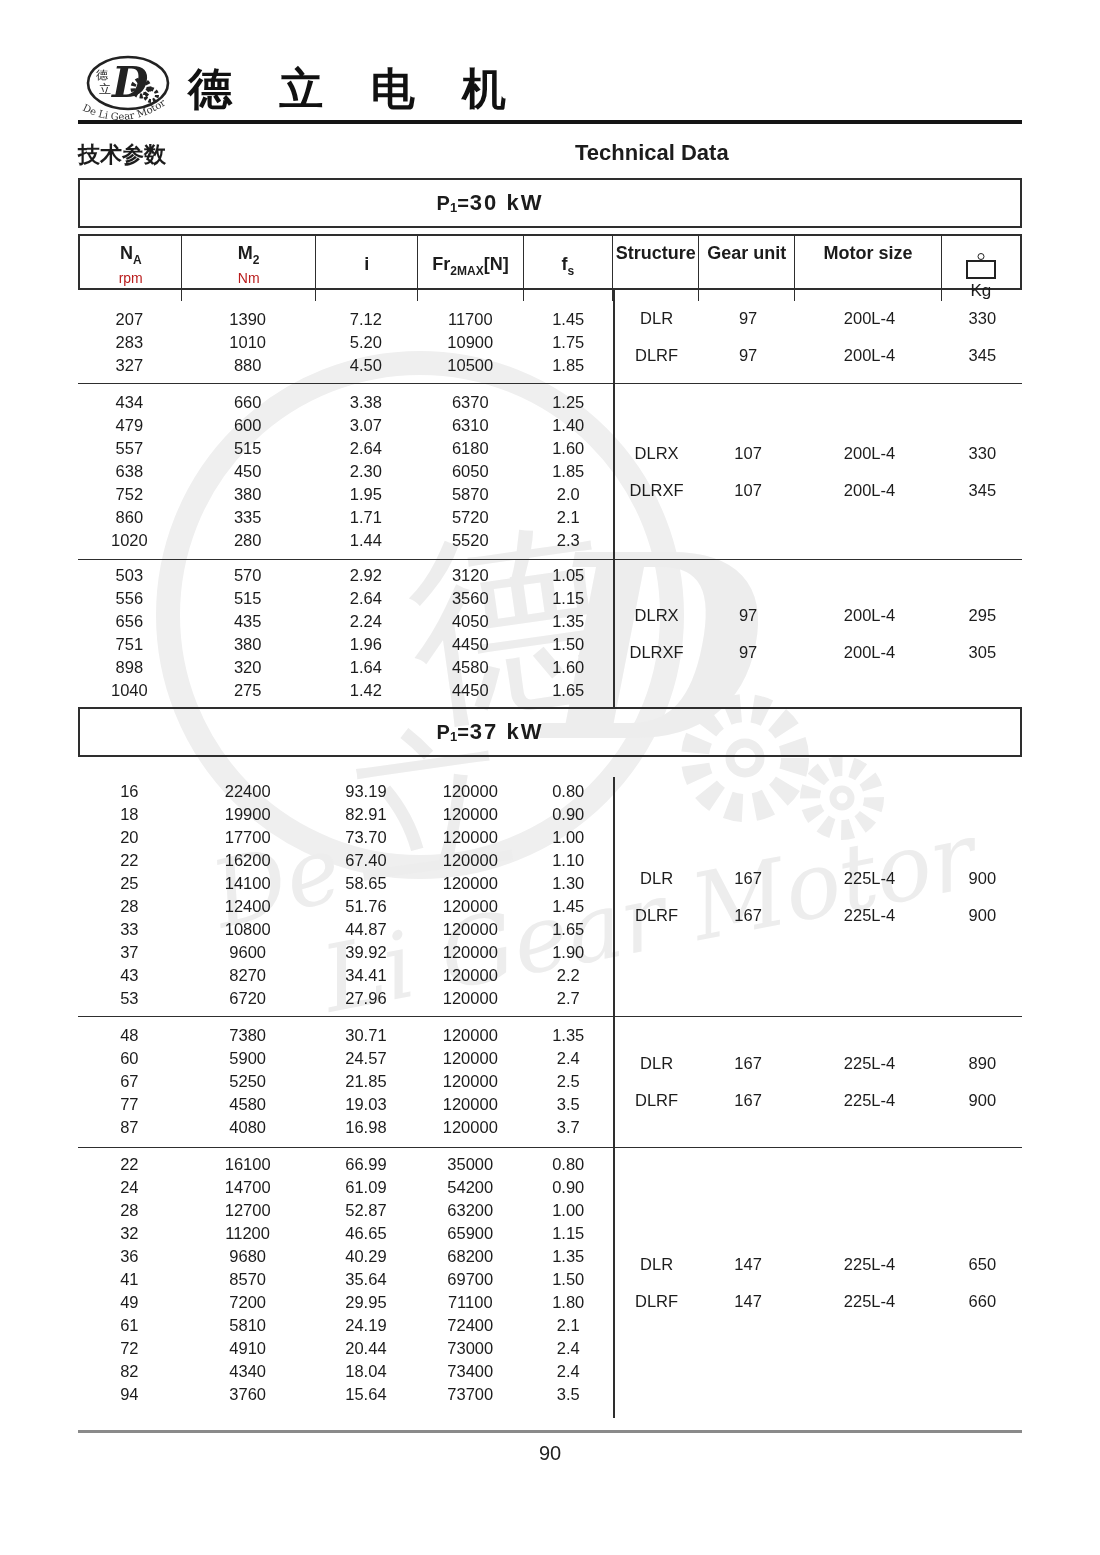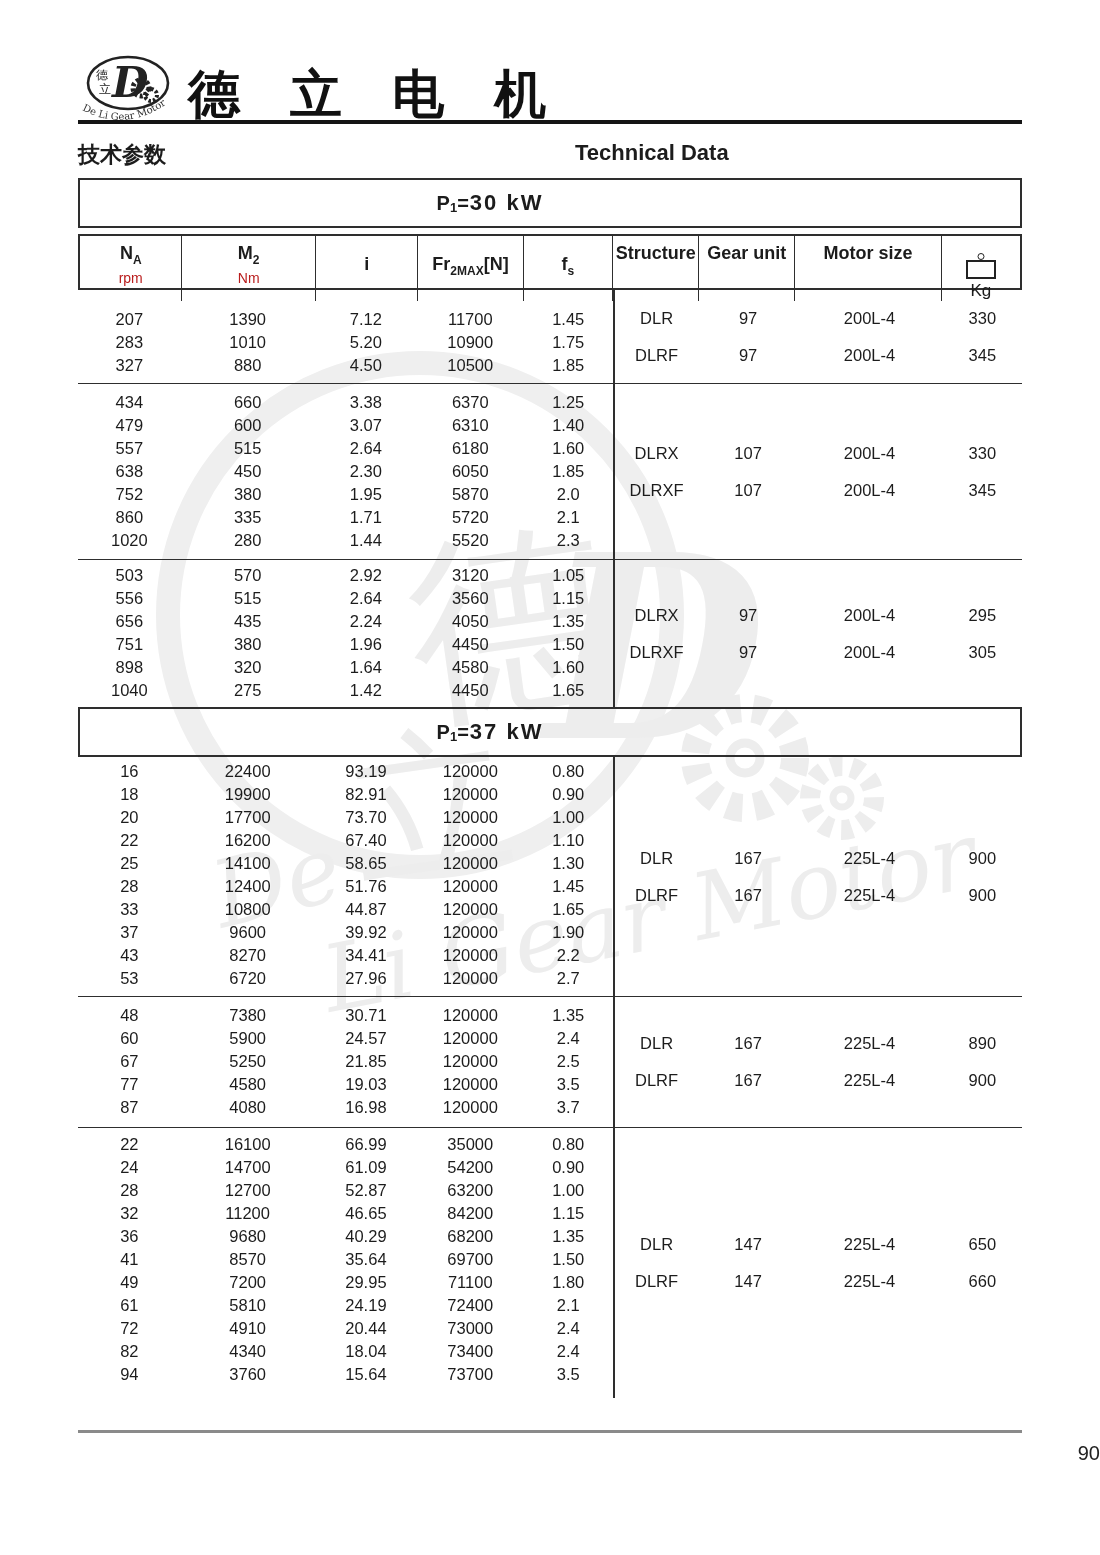--- a/index.html
+++ b/index.html
@@ -8,21 +8,21 @@
     position:relative; width:1100px; height:1555px; background:#ffffff;
     font-family:"Liberation Sans", sans-serif; color:#1c1c1c; overflow:hidden;
     margin:0 auto;
   }
   .watermark { position:absolute; left:0; top:0; z-index:0; }
   .layer { position:absolute; z-index:1; }
 
   
   .brand-logo { left:74px; top:52px; }
   .brand-title {
-    left:188px; top:60px; font-size:52px; font-weight:bold; letter-spacing:16px;
+    left:188px; top:60px; font-size:44px; font-weight:bold; letter-spacing:16px;
     font-family:"DejaVu Serif", serif; color:#111;
   }
   .header-rule { left:78px; top:120px; width:944px; height:4px; background:#151515; }
 
   .subhead { left:78px; top:140px; width:944px; height:30px; }
   .subhead-cn { position:absolute; left:0; top:0; font-size:22px; font-weight:bold; }
   .subhead-en { position:absolute; left:497px; top:0; font-size:22px; font-weight:bold; }
 
   
   #table-area { left:78px; top:178px; width:944px; }
@@ -54,36 +54,36 @@
   .hcell.kg .hlabel { font-size:17px; line-height:20px; margin-top:2px; }
 
   .blocks { position:relative; }
   .blocks::after { content:""; position:absolute; left:56.7%; top:0; bottom:0; width:1.5px; background:#2e2e2e; }
   hr.bsep { border:none; border-top:1.6px solid #2e2e2e; height:0; }
 
   .block { position:relative; }
   .tsection:nth-child(1) .block:nth-of-type(1) { padding:18px 0 6px; }
   .tsection:nth-child(1) .block:nth-of-type(2) { padding:7px 0; }
   .tsection:nth-child(1) .block:nth-of-type(3) { padding:4px 0 5px; }
-  .tsection:nth-child(2) .block:nth-of-type(1) { padding:3px 0 6px; }
+  .tsection:nth-child(2) .block:nth-of-type(1) { padding:3px 0 6px;margin-top:20px; }
   .tsection:nth-child(2) .block:nth-of-type(2) { padding:7px 0 8px; }
   .tsection:nth-child(2) .block:nth-of-type(3) { padding:5px 0 12px; }
 
   .rows { width:56.7%; }
   .drow { display:grid; grid-template-columns:19.2% 25% 19.2% 19.8% 16.8%; height:23px; }
   .dcell { font-size:16.5px; line-height:23px; text-align:center; white-space:nowrap; }
 
   .rinfo { position:absolute; left:56.7%; top:0; bottom:0; width:43.3%;
            display:flex; flex-direction:column; justify-content:center; gap:14px; }
   .irow { display:grid; grid-template-columns:21.2% 23.6% 35.8% 19.4%; height:23px; }
   .icell { font-size:16.5px; line-height:23px; text-align:center; white-space:nowrap; }
 
   
   .footer-rule { left:78px; top:1430px; width:944px; height:3px; background:#8a8a8a; }
-  .page-number { left:0; top:1442px; width:1100px; text-align:right; font-size:20px; color:#222; }
+  .page-number { left:0; top:1442px; width:1100px; text-align:center; font-size:20px; color:#222; }
 </style>
 </head>
 <body>
 
 <div class="page">
 
   <svg class="watermark" width="1100" height="1555" viewBox="0 0 1100 1555">
     <circle cx="420" cy="615" r="252" fill="none" stroke="#efefef" stroke-width="24"></circle>
     <text x="420" y="705" font-size="200" fill="#ededed" font-family="DejaVu Serif, serif" transform="rotate(-8 420 705)">德</text>
     <text x="360" y="872" font-size="160" fill="#ededed" font-family="DejaVu Serif, serif" transform="rotate(-8 360 872)">立</text>
@@ -508,21 +508,21 @@
                 <div class="dcell">28</div>
                 <div class="dcell">12700</div>
                 <div class="dcell">52.87</div>
                 <div class="dcell">63200</div>
                 <div class="dcell">1.00</div>
               </div>
               <div class="drow">
                 <div class="dcell">32</div>
                 <div class="dcell">11200</div>
                 <div class="dcell">46.65</div>
-                <div class="dcell">84200</div>
+                <div class="dcell">65900</div>
                 <div class="dcell">1.15</div>
               </div>
               <div class="drow">
                 <div class="dcell">36</div>
                 <div class="dcell">9680</div>
                 <div class="dcell">40.29</div>
                 <div class="dcell">68200</div>
                 <div class="dcell">1.35</div>
               </div>
               <div class="drow">

